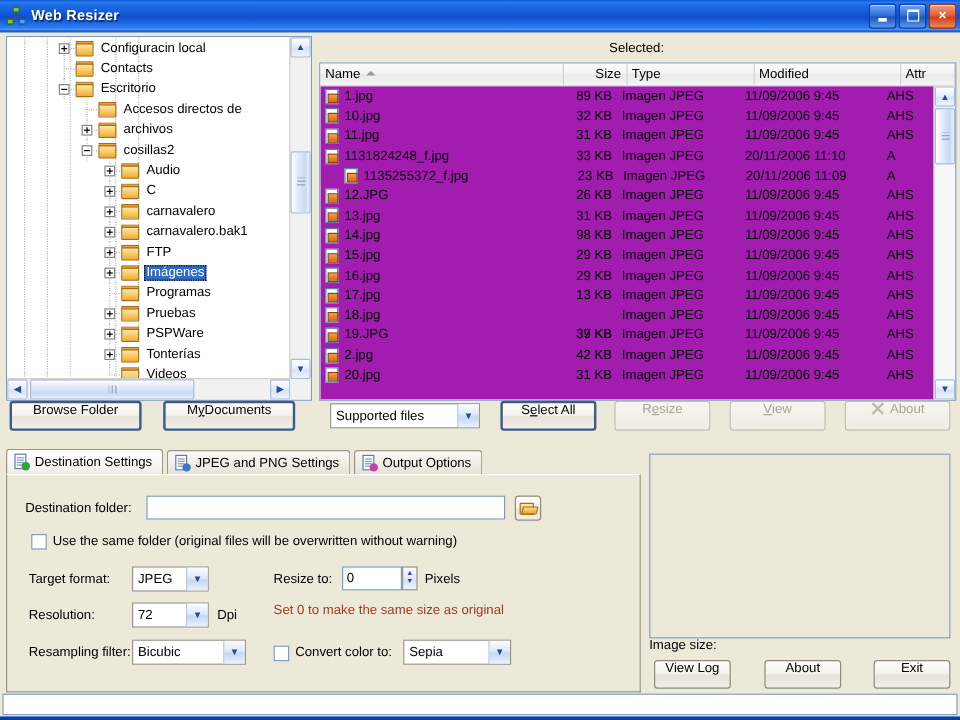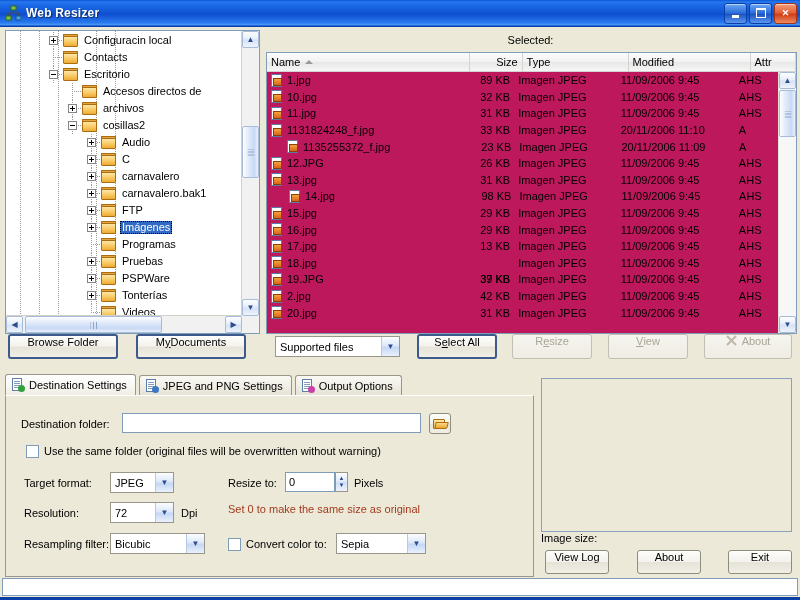--- a/index.html
+++ b/index.html
@@ -87,21 +87,21 @@
      background:#fff;border:1px solid #7f9db9;overflow:hidden;}
   .sel-label{position:absolute;left:266px;top:34px;width:529px;text-align:center;font-size:11px;color:#000;}
   .lhead{position:absolute;left:0;top:0;right:0;height:18px;
     background:linear-gradient(to bottom,#fcfcfc,#f2f2f2 48%,#e8e8e8 52%,#f6f6f6);
     border-bottom:1px solid #d6d3ce;display:flex;font-size:11px;}
   .hcell{position:relative;height:18px;line-height:18px;box-sizing:border-box;
     border-right:1px solid #d6d3ce;padding:0 4px;color:#000;overflow:hidden;}
   .hcell.r{text-align:right;}
   .sortarrow{display:inline-block;width:0;height:0;border-left:4px solid transparent;border-right:4px solid transparent;
     border-bottom:4px solid #9a9a9a;margin-left:5px;vertical-align:2px;}
-  .lbody{position:absolute;left:0;top:19px;right:17px;bottom:0;overflow:hidden;background:#be185d;}
+  .lbody{position:absolute;left:0;top:19px;right:17px;bottom:0;overflow:hidden;background:#a21caf;}
   .lrow{height:16.6px;display:flex;align-items:center;font-size:11px;color:#000;}
   .lc{box-sizing:border-box;padding:0 4px;white-space:nowrap;overflow:hidden;}
   .lc.r{text-align:right;}
   .jico{width:13px;height:13px;position:relative;flex:0 0 auto;margin:0 3px 0 2px;}
   .jico .pg{position:absolute;left:0;top:0;width:11px;height:13px;background:#fff;border:1px solid #5b7ca8;box-sizing:border-box;}
   .jico .im{position:absolute;left:2px;top:4px;width:9px;height:8px;background:linear-gradient(to bottom,#f3a33c,#d9641a);border:1px solid #8a4208;box-sizing:border-box;}
   .lvsb{position:absolute;right:0;top:19px;bottom:0;width:17px;background:#f7f7f7;border-left:1px solid #e3e1dc;}
 
   
   .btnrow{position:absolute;left:0;top:334px;width:800px;height:36px;}
@@ -535,21 +535,21 @@
               <i class="im"></i>
             </span>
             <span>13.jpg</span>
           </div>
           <div class="lc r" style="width: 58px;">31 KB</div>
           <div class="lc" style="width: 118px;">Imagen JPEG</div>
           <div class="lc" style="width: 136px;">11/09/2006 9:45</div>
           <div class="lc" style="width: 50px;">AHS</div>
         </div>
         <div class="lrow">
-          <div class="lc" style="width: 227px; display: flex; align-items: center; padding-left: 20px;">
+          <div class="lc" style="width: 227px; display: flex; align-items: center; padding-left: 2px;">
             <span class="jico">
               <i class="pg"></i>
               <i class="im"></i>
             </span>
             <span>14.jpg</span>
           </div>
           <div class="lc r" style="width: 58px;">98 KB</div>
           <div class="lc" style="width: 118px;">Imagen JPEG</div>
           <div class="lc" style="width: 136px;">11/09/2006 9:45</div>
           <div class="lc" style="width: 50px;">AHS</div>

